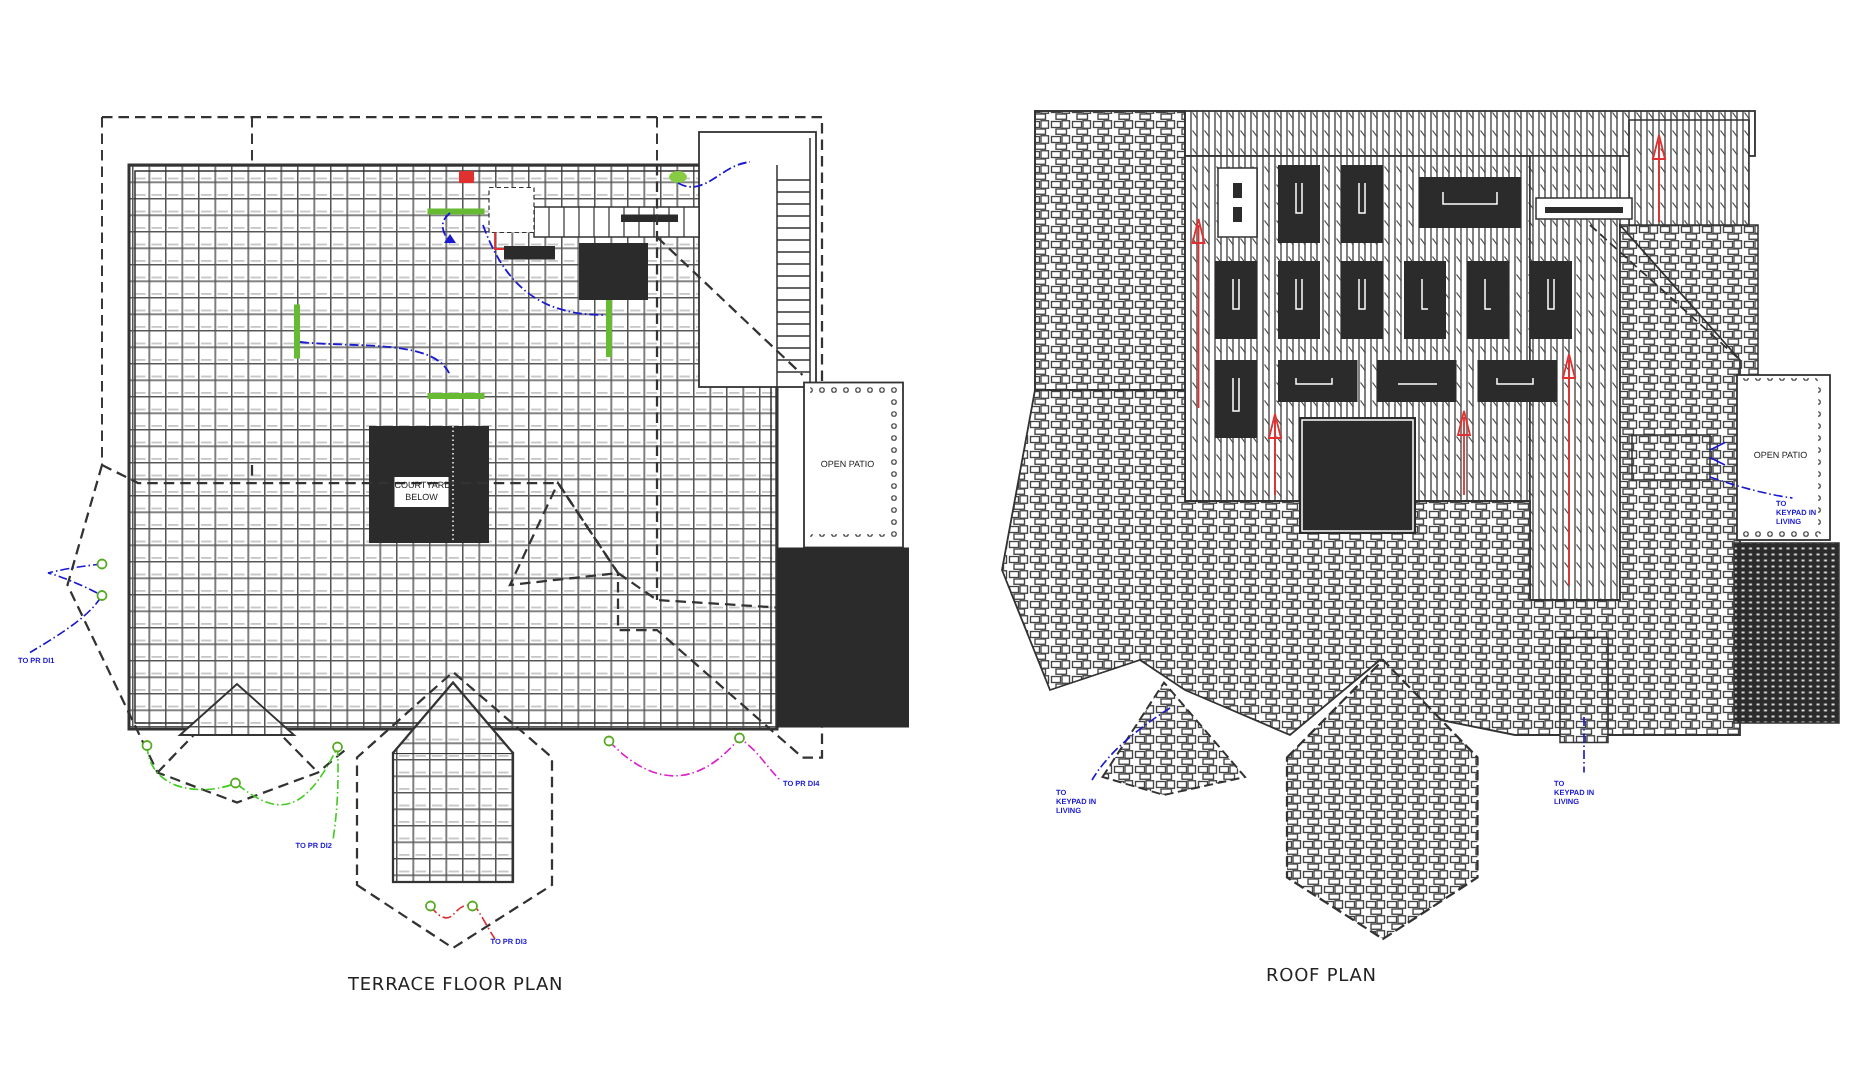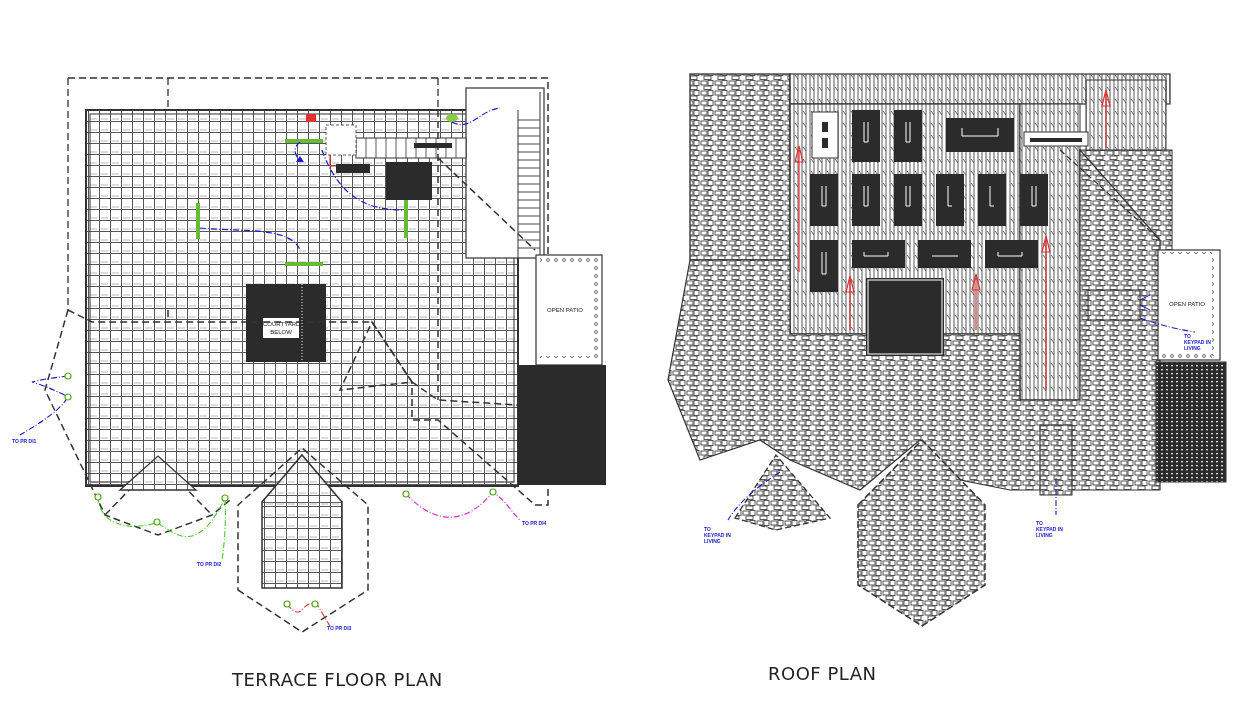--- a/index.html
+++ b/index.html
@@ -1,18 +1,18 @@
 <!DOCTYPE html>
 <html><head>
 <meta charset="utf-8">
 <style>
   html,body{margin:0;padding:0;background:#ffffff;}
   body{width:1248px;height:712px;position:relative;overflow:hidden;font-family:"Liberation Sans",sans-serif;}
   svg{position:absolute;left:0;top:0;}
-  .title{position:absolute;font-family:"DejaVu Sans",sans-serif;font-size:18px;letter-spacing:0.5px;color:#222;margin-top:20px;}
+  .title{position:absolute;font-family:"DejaVu Sans",sans-serif;font-size:12px;letter-spacing:0.5px;color:#222;}
   .label{position:absolute;font-family:"Liberation Sans",sans-serif;font-size:6px;color:#222;text-align:center;line-height:8px;}
   .note{position:absolute;font-family:"Liberation Sans",sans-serif;font-size:5px;color:#1a1ad0;font-weight:bold;line-height:6px;}
 </style>
 </head>
 <body>
 
 <svg width="1248" height="712" viewBox="0 0 1248 712">
   <defs>
     <pattern id="tile" width="11" height="11" patternUnits="userSpaceOnUse">
       <rect width="11" height="11" fill="#fff"></rect>
@@ -197,21 +197,21 @@
     <rect x="1088" y="290" width="52" height="30" fill="url(#stone)" stroke="#333" stroke-width="1"></rect>
 
     <path d="M1140 318 C1160 325 1180 330 1195 332" stroke="#1a1ad0" stroke-width="1.1" fill="none" stroke-dasharray="6 2 1 2"></path>
     <path d="M1140 300 L1150 295 M1140 305 L1150 310" stroke="#1a1ad0" stroke-width="1" fill="none"></path>
     <path d="M780 472 C760 485 740 500 728 520" stroke="#1a1ad0" stroke-width="1.1" fill="none" stroke-dasharray="6 2 1 2"></path>
     <path d="M1056 478 V515" stroke="#1a1ad0" stroke-width="1.1" fill="none" stroke-dasharray="6 2 1 2"></path>
   </g>
 </svg>
 
 <div class="title" style="left:232px;top:649px;">TERRACE FLOOR PLAN</div>
-<div class="title" style="left:768px;top:643px;">ROOF PLAN</div>
+<div class="title" style="left:844px;top:643px;">ROOF PLAN</div>
 
 <div class="label" style="left:263px;top:320px;width:36px;">COURTYARD BELOW</div>
 <div class="label" style="left:540px;top:306px;width:50px;">OPEN PATIO</div>
 <div class="note" style="left:12px;top:438px;">TO PR DI1</div>
 <div class="note" style="left:197px;top:561px;">TO PR DI2</div>
 <div class="note" style="left:327px;top:625px;">TO PR DI3</div>
 <div class="note" style="left:522px;top:520px;">TO PR DI4</div>
 
 <div class="label" style="left:1162px;top:300px;width:50px;">OPEN PATIO</div>
 <div class="note" style="left:1184px;top:333px;width:28px;">TO KEYPAD IN LIVING</div>

